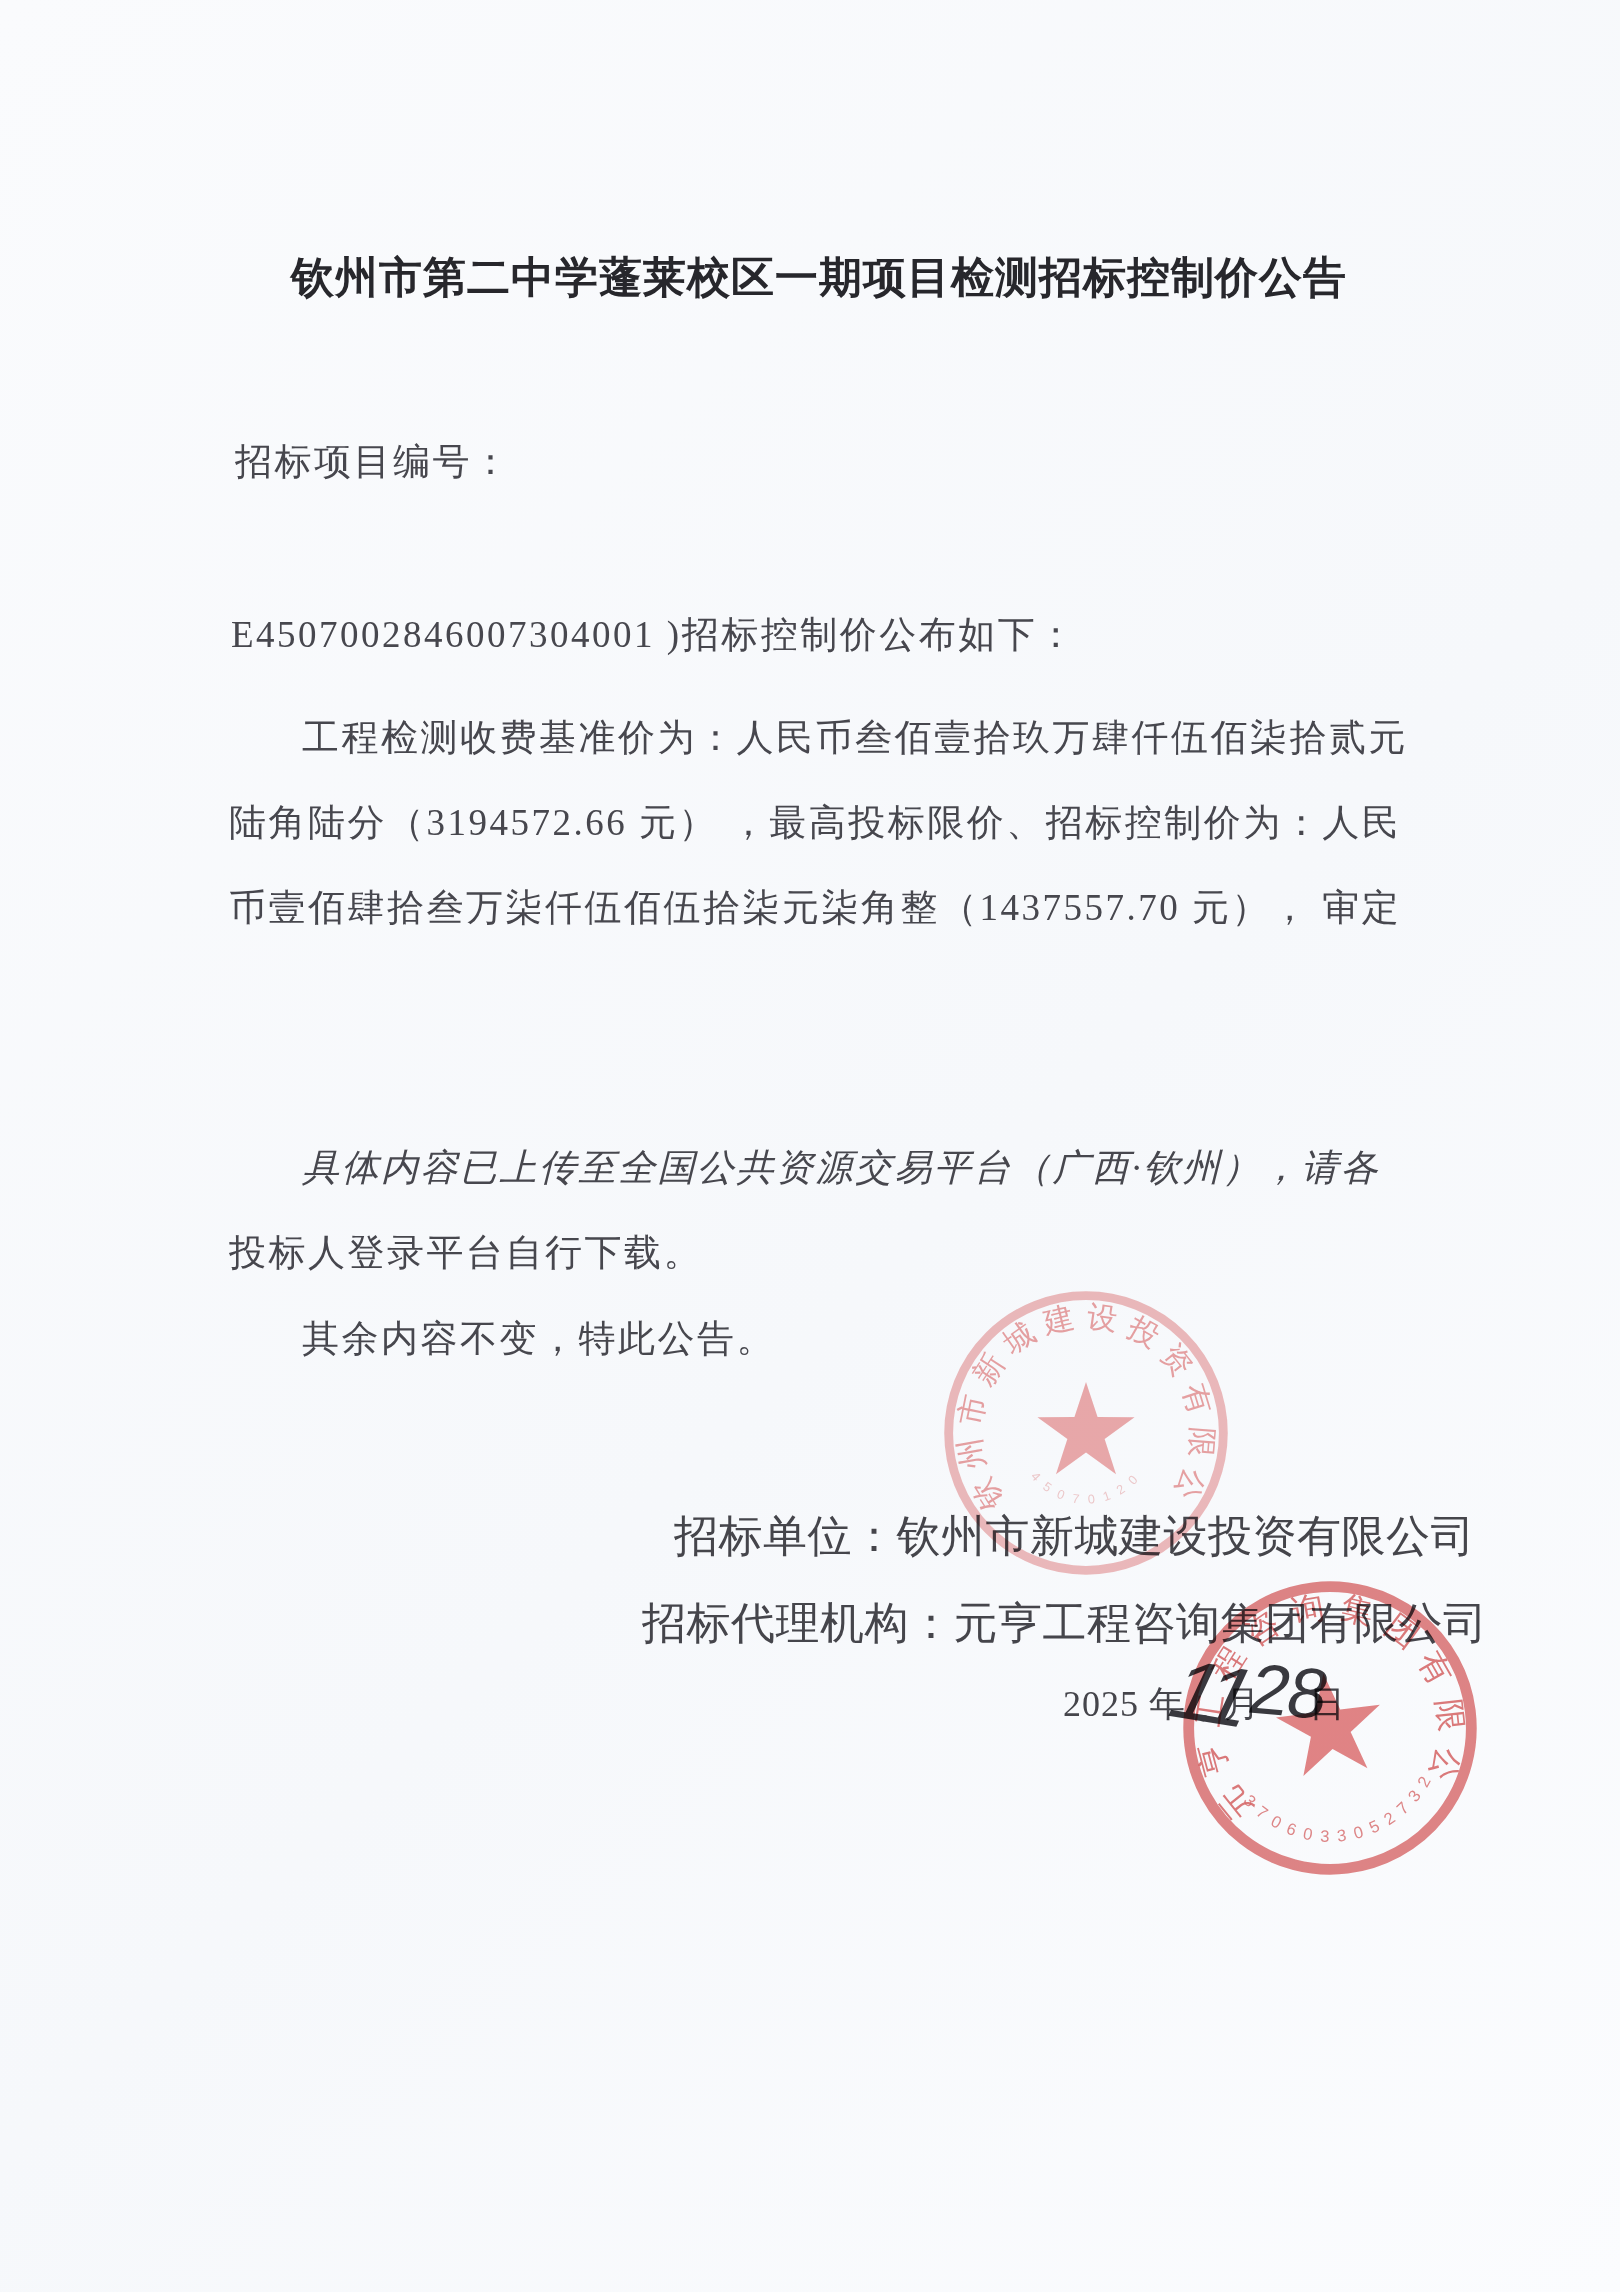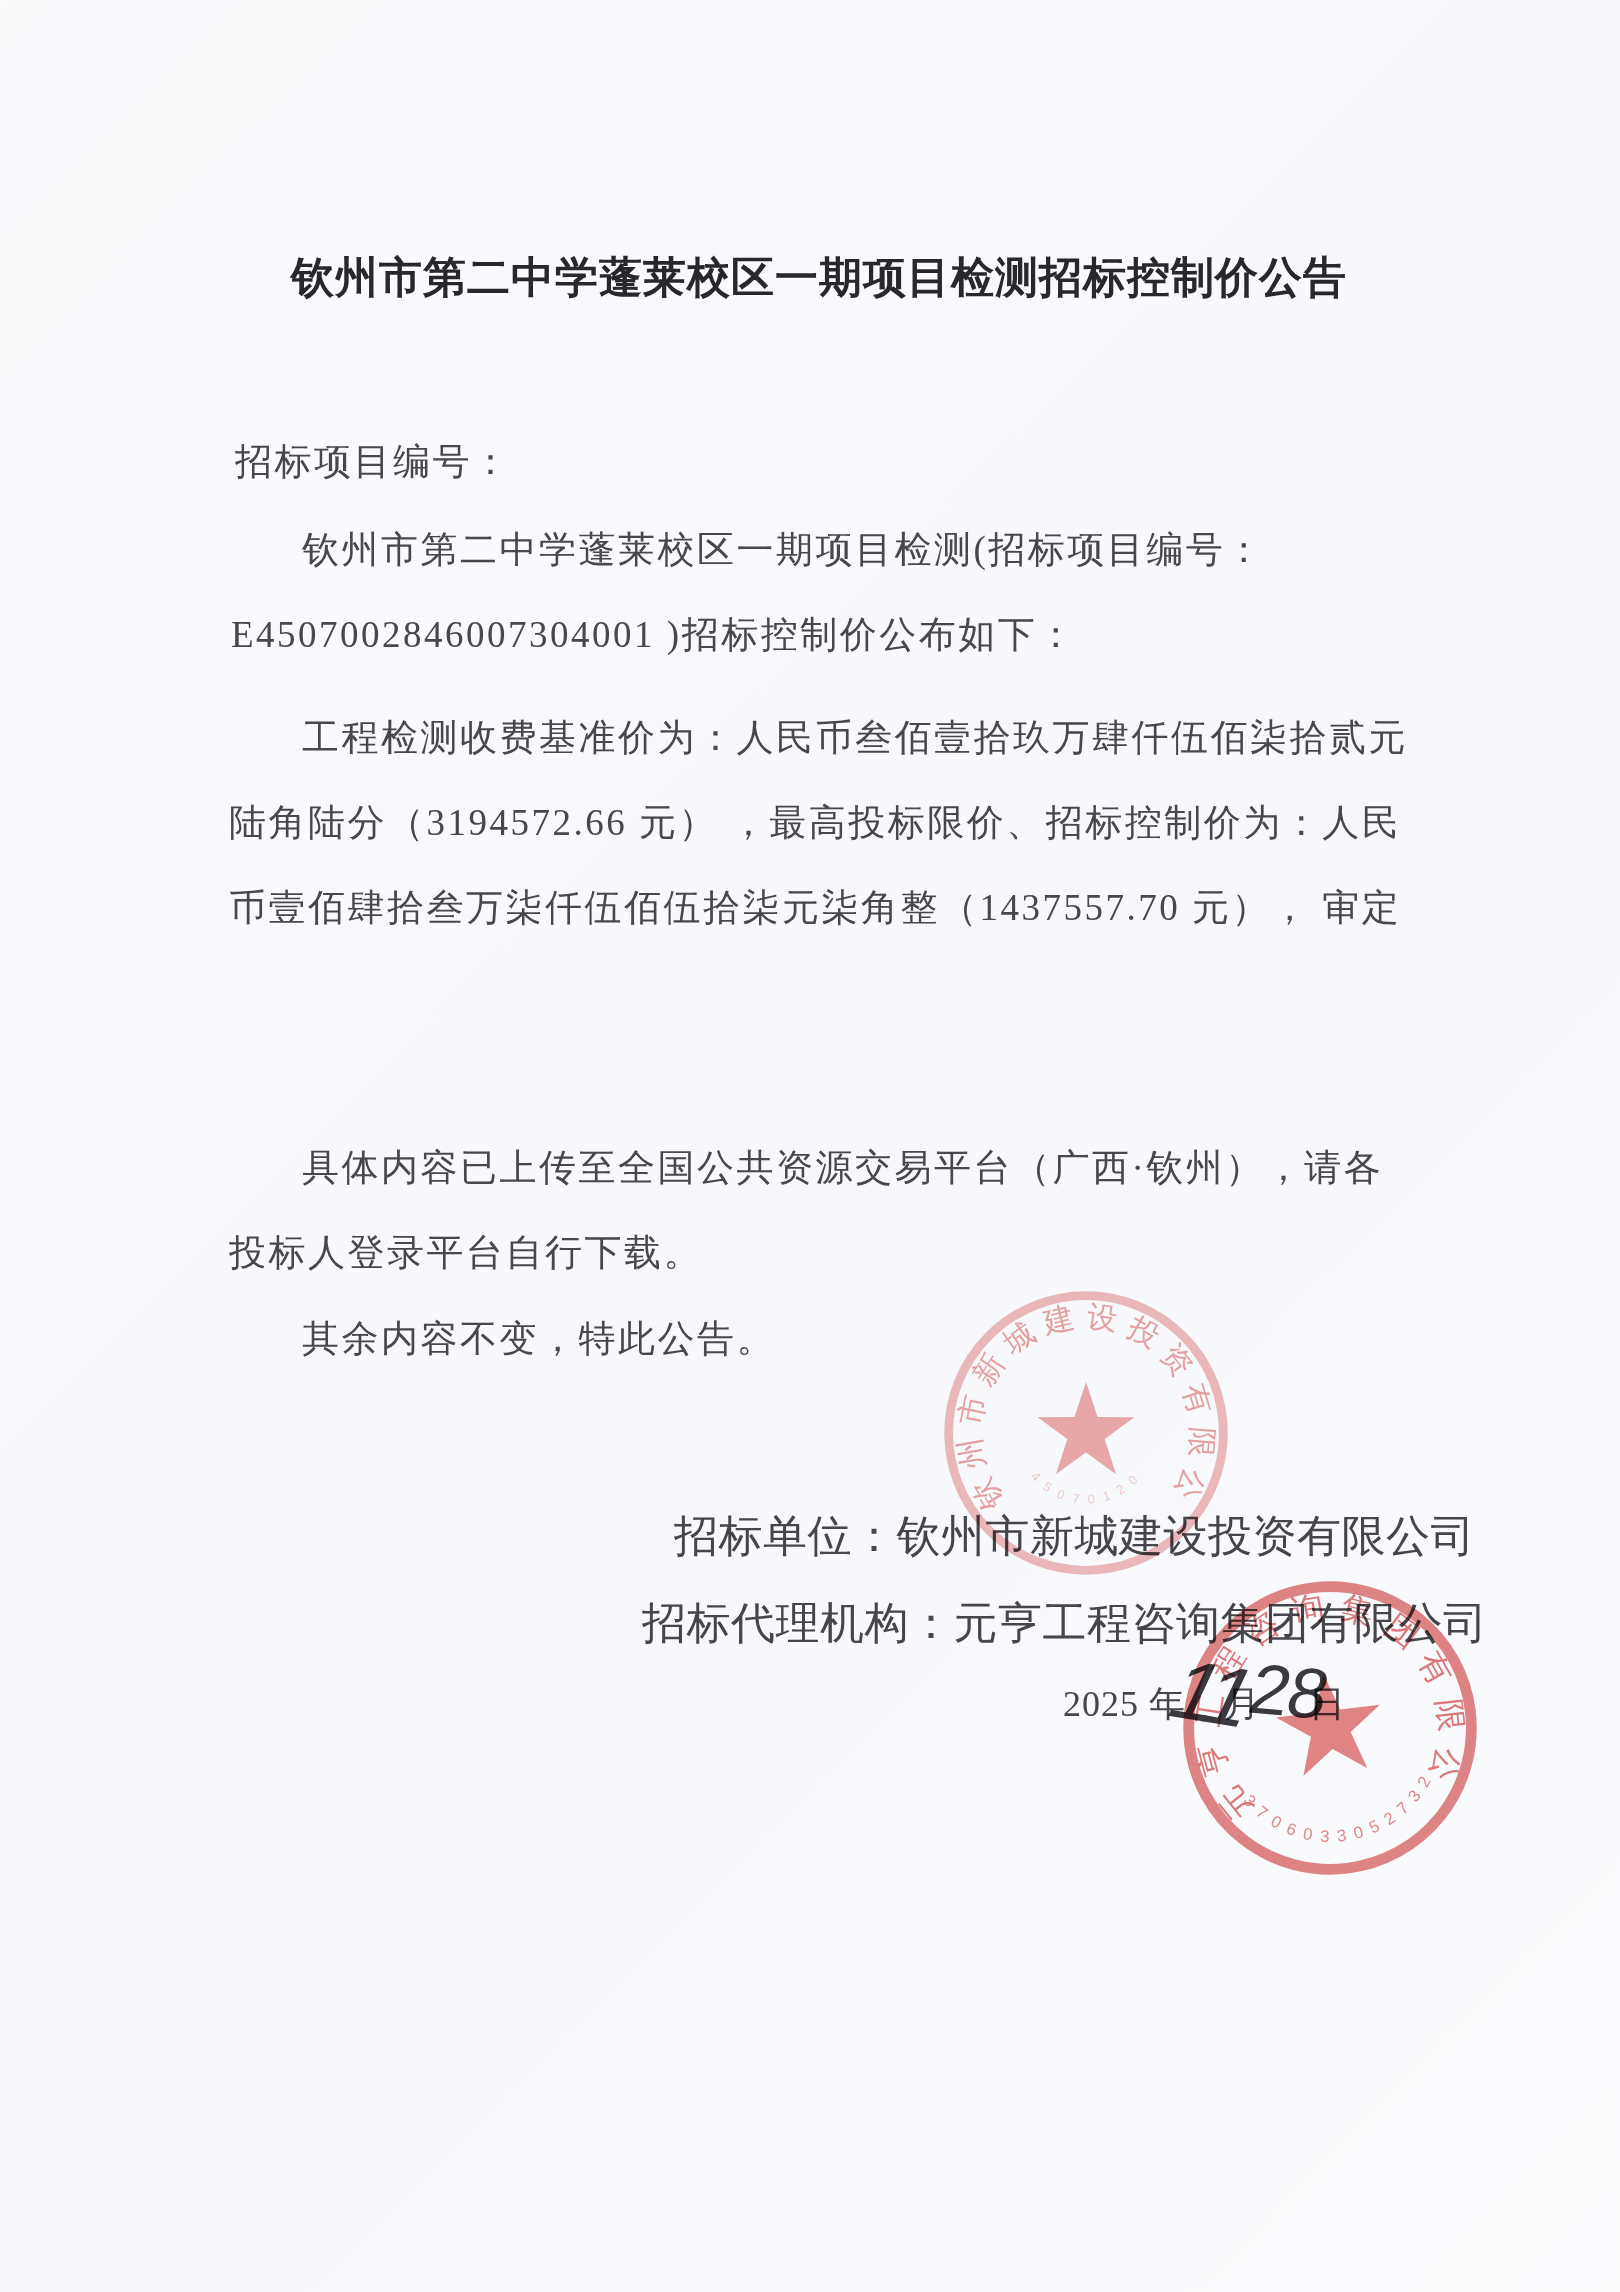--- a/index.html
+++ b/index.html
@@ -44,28 +44,27 @@
 </style>
 </head>
 <body>
 
 <div class="page">
 
   <h1 class="title">钦州市第二中学蓬莱校区一期项目检测招标控制价公告</h1>
 
   <div class="line" style="top:437px;left:235px;">招标项目编号：</div>
 
-  <div class="line" style="top:525px;left:302px;">钦州市第二中学蓬莱校区一期项目检测(招标项目编号：</div>
   <div class="line" style="top:610px;left:231px;">E4507002846007304001 )招标控制价公布如下：</div>
 
   <div class="line" style="top:713px;left:302px;">工程检测收费基准价为：人民币叁佰壹拾玖万肆仟伍佰柒拾贰元</div>
   <div class="line" style="top:798px;left:229px;">陆角陆分（3194572.66 元） ，最高投标限价、招标控制价为：人民</div>
   <div class="line" style="top:883px;left:229px;">币壹佰肆拾叁万柒仟伍佰伍拾柒元柒角整（1437557.70 元）， 审定</div>
 
-  <div class="line" style="top:1143px;left:302px;">具体内容已上传至全国公共资源交易平台（广西·钦州），请各</div>
+  <div class="line" style="top:1143px;left:302px;font-style:italic;">具体内容已上传至全国公共资源交易平台（广西·钦州），请各</div>
   <div class="line" style="top:1228px;left:229px;">投标人登录平台自行下载。</div>
 
   <div class="line" style="top:1314px;left:302px;">其余内容不变，特此公告。</div>
 
   <div class="fline" style="top:1507px;left:674px;">招标单位：钦州市新城建设投资有限公司</div>
   <div class="fline" style="top:1594px;left:642px;">招标代理机构：元亨工程咨询集团有限公司</div>
 
   <div class="date-part" style="top:1680px;left:1063px;">2025 年</div>
   <div class="hand hand-month" style="top:1645px;left:1174px;">11</div>
   <div class="date-part" style="top:1680px;left:1224px;">月</div>

